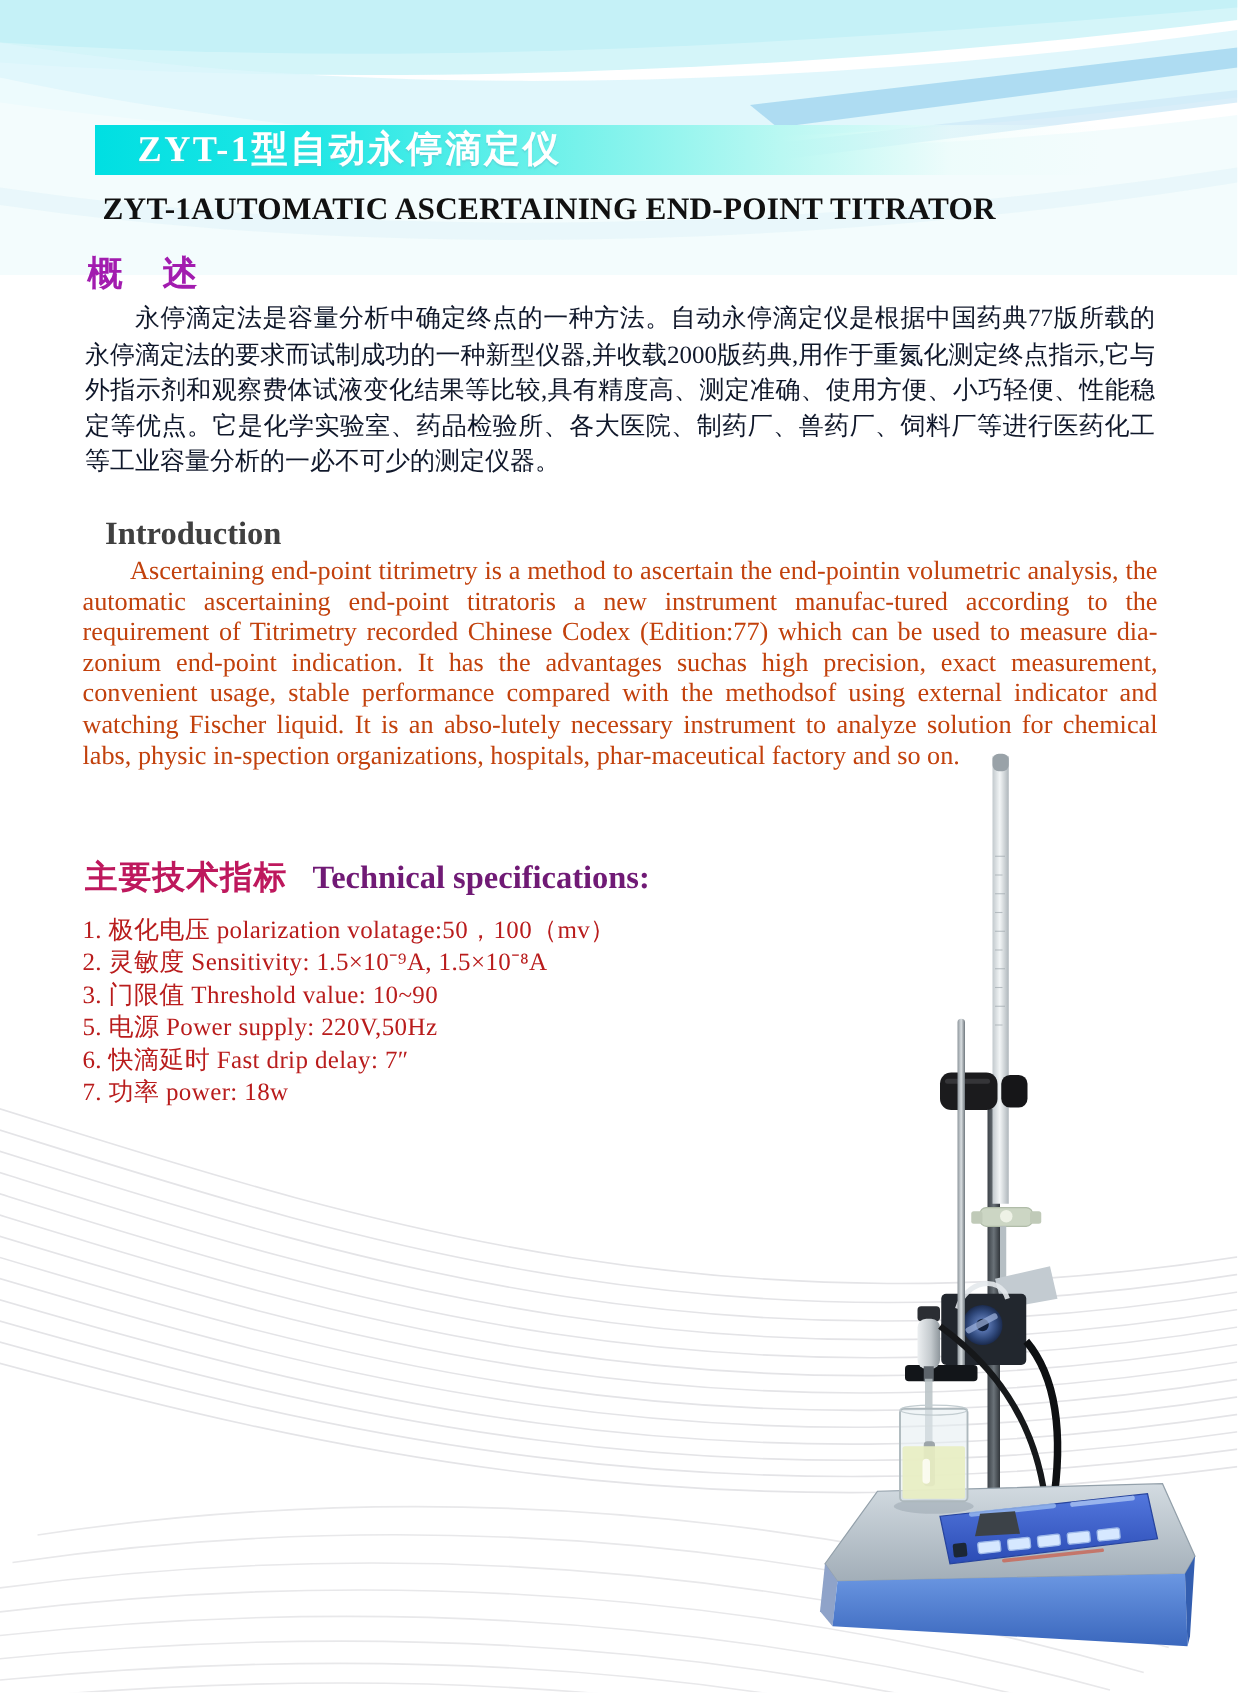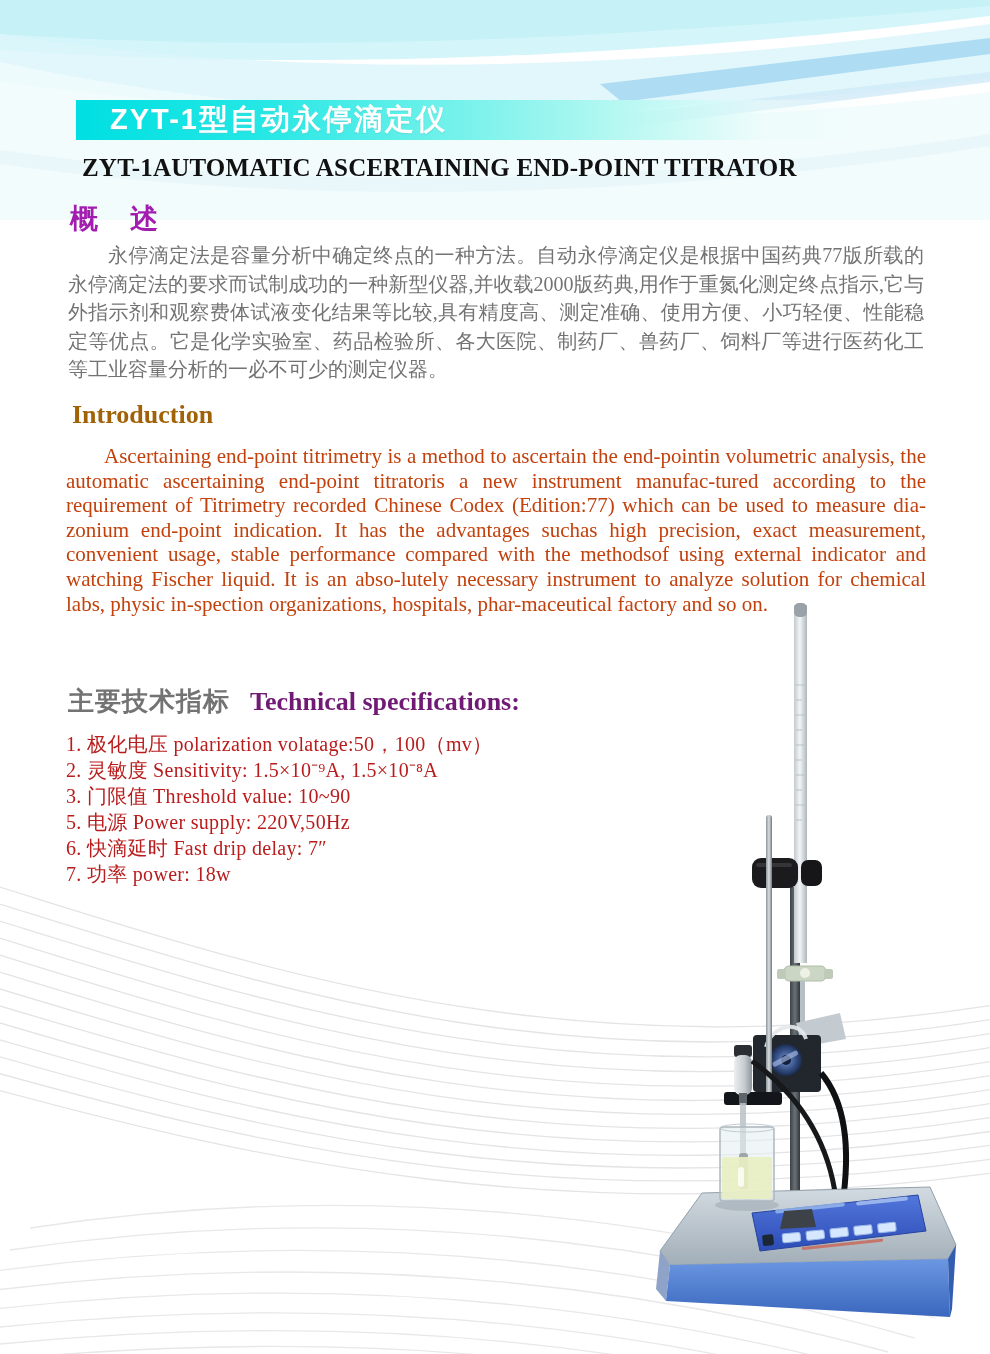--- a/index.html
+++ b/index.html
@@ -17,21 +17,21 @@
   .curves-decor{top:878px;}
   .device{position:absolute;left:600px;top:595px;}
 
   .title-bar{
     position:absolute;left:76px;top:100px;
     width:806px;height:40px;
     background:linear-gradient(90deg,#00dfe2 0%,#22e7e5 22%,#6df1ea 45%,#b9f8f2 68%,rgba(233,252,250,0.55) 85%,rgba(255,255,255,0) 100%);
     display:flex;align-items:center;
   }
   .title-bar span{
-    font-family:Liberation Sans, sans-serif;
+    font-family:Liberation Serif, serif;
     font-weight:bold;
     font-size:29px;
     color:#ffffff;
     padding-left:34px;
     letter-spacing:2px;
     text-shadow:0 1px 1px rgba(90,200,205,0.55);
     white-space:nowrap;
   }
   .title-en{
     position:absolute;left:70px;top:142px;
@@ -49,45 +49,45 @@
     color:#a21caf;
     letter-spacing:2px;
     white-space:nowrap;
   }
   .cn-body{
     position:absolute;left:68px;top:241px;
     width:856px;margin:0;
     font-size:20px;line-height:28.6px;
     text-align:justify;
     text-indent:2em;
-    color:#737373;
+    color:#0f172a;
   }
   .en-heading{
     position:absolute;left:68px;top:396px;
-    margin:4px;
+    margin:16px;
     font-size:26px;font-weight:bold;
-    color:#a16207;
+    color:#404040;
   }
   .en-body{
     position:absolute;left:66px;top:444px;
     width:860px;margin:0;
     font-size:21px;line-height:24.6px;
     text-align:justify;
     text-indent:38px;
     color:#c2410c;
   }
   .spec-heading{
     position:absolute;left:68px;top:684px;
     display:flex;align-items:baseline;gap:20px;
     white-space:nowrap;
   }
   .spec-heading .cn{
     font-family:Liberation Mono, monospace;
     font-size:26px;font-weight:bold;
-    color:#737373;
+    color:#be185d;
     letter-spacing:1px;
     text-align:center;
   }
   .spec-heading .en{
     font-size:26px;font-weight:bold;
     color:#701a75;
   }
   .spec-list{
     position:absolute;left:66px;top:731px;
     margin:0;padding:0;list-style:none;

